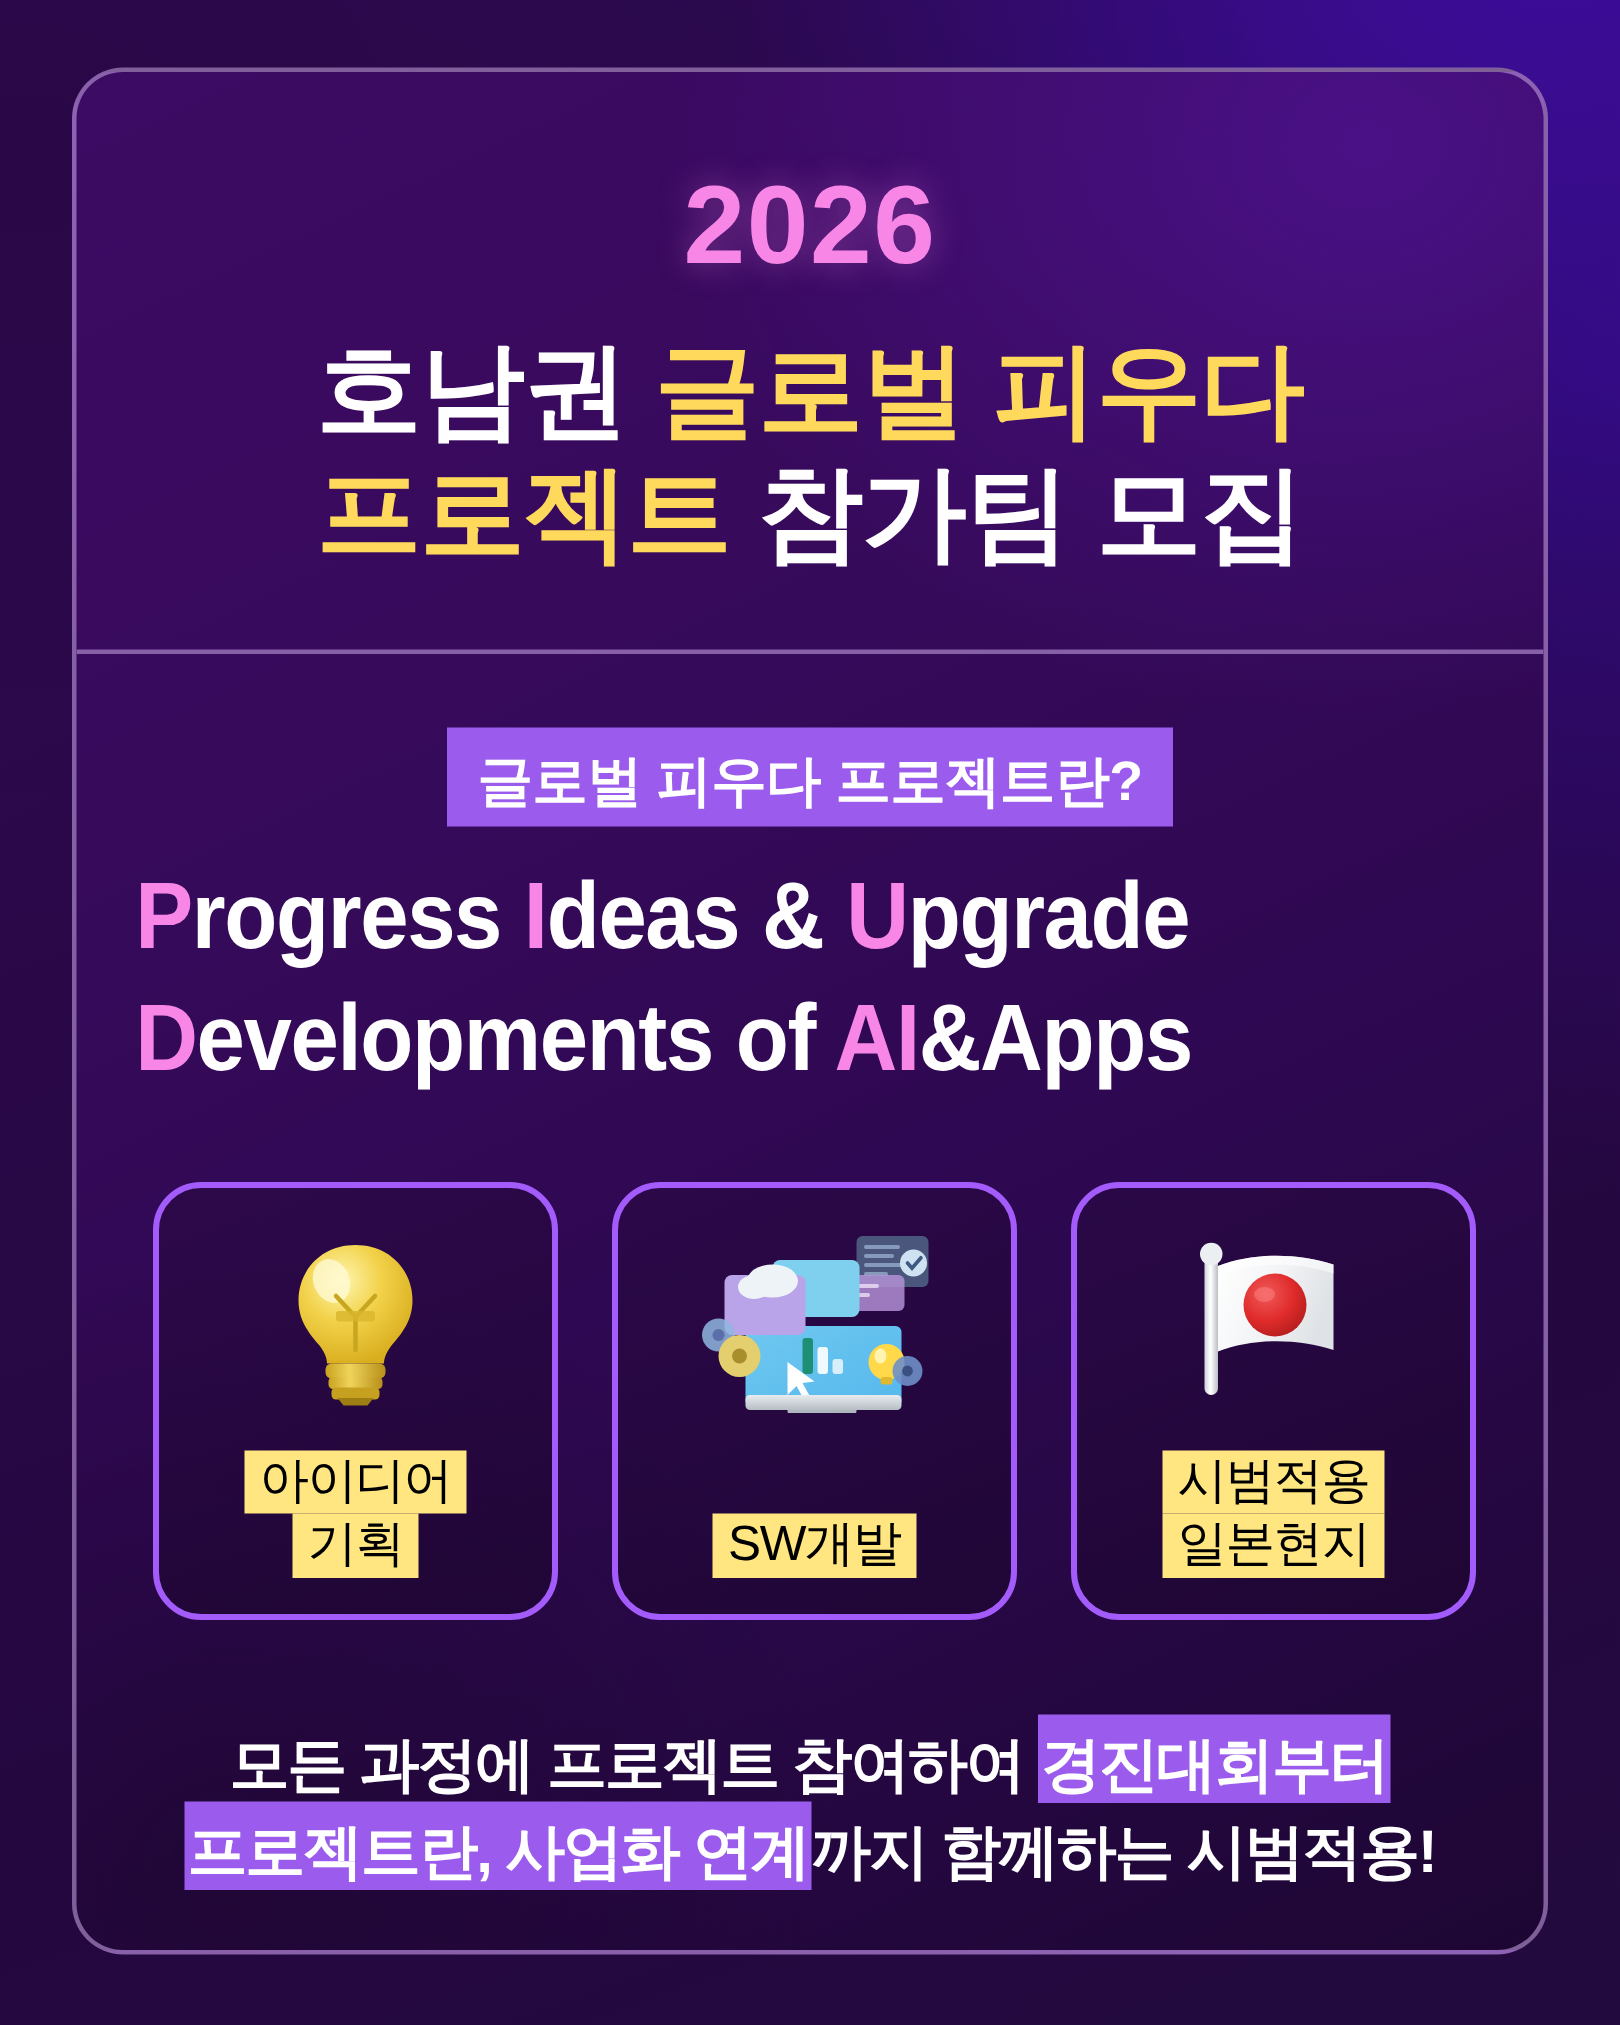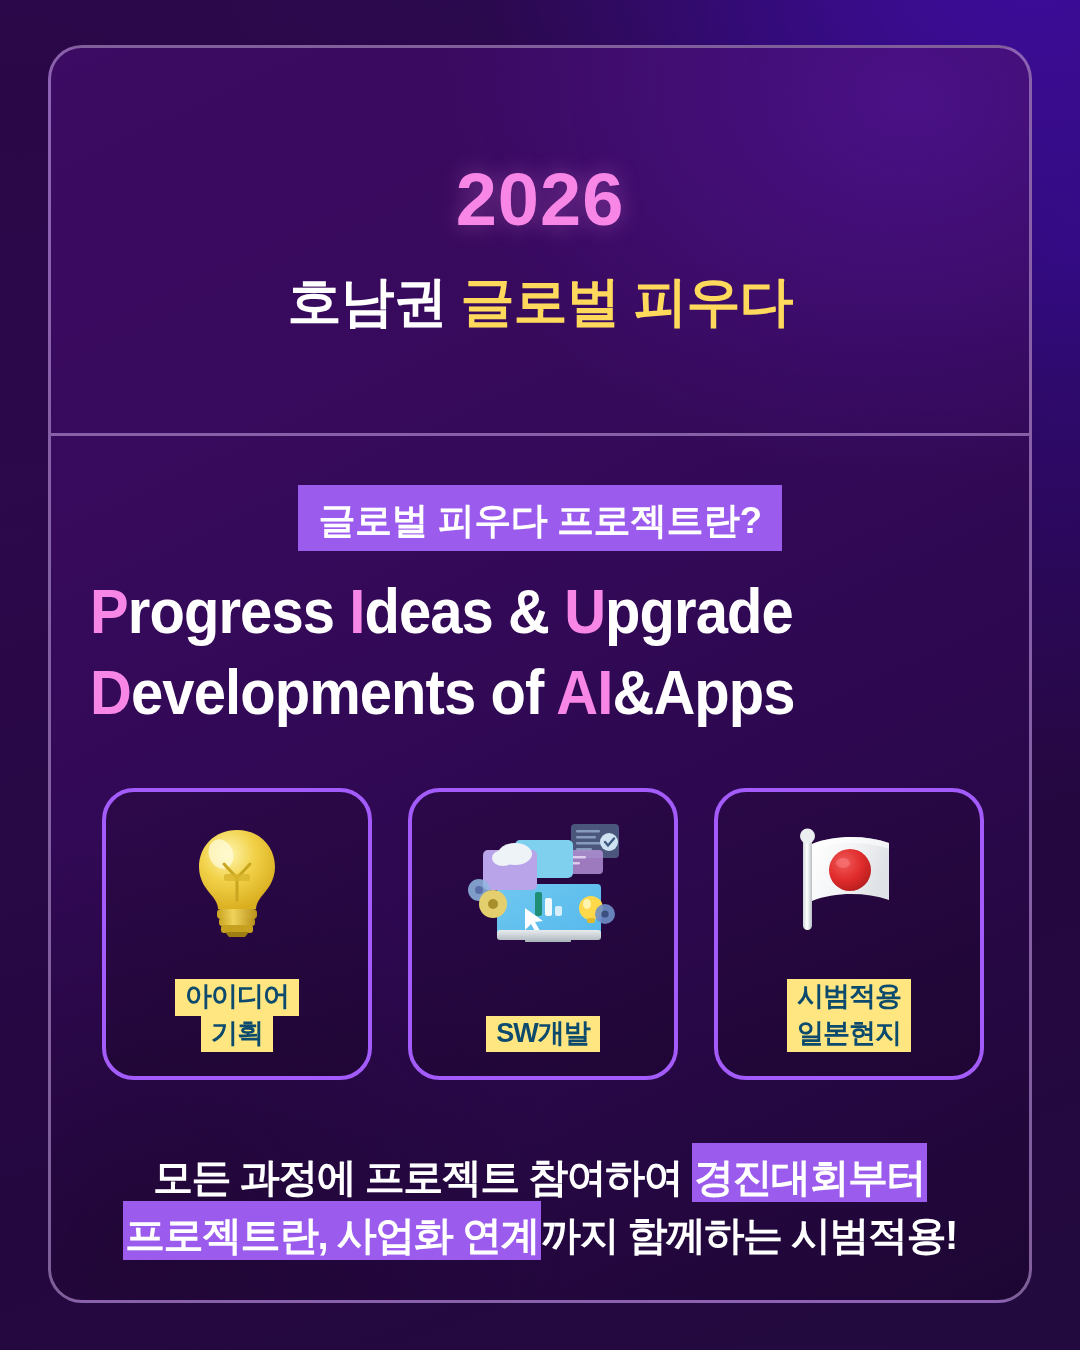--- a/index.html
+++ b/index.html
@@ -53,21 +53,21 @@
     font-size:74px;
     font-weight:bold;
     letter-spacing:1px;
     color:#f886e6;
     line-height:1;
     margin-bottom:33px;
     text-shadow:0 0 22px rgba(248,134,230,0.35);
   }
 
   .title-line {
-    font-size:54px;
+    font-size:70px;
     font-weight:bold;
     line-height:1.17;
     color:#ffffff;
     letter-spacing:-1px;
     white-space:nowrap;
   }
   .title-hl { color:#ffd95c; }
 
   #header-divider {
     position:absolute;
@@ -137,23 +137,23 @@
   .card-label {
     position:absolute;
     bottom:24px;
     left:0; right:0;
     text-align:center;
     line-height:1.05;
   }
   .card-label span {
     display:inline-block;
     background:#ffe680;
-    color:#0c4a6e;
-    font-size:27px;
-    font-weight:bold;
+    color:#000000;
+    font-size:33px;
+    font-weight:normal;
     letter-spacing:-1px;
     padding:3px 10px 5px 10px;
   }
 
   
   #footer-block {
     position:absolute;
     left:0; right:0; top:1100px;
     text-align:center;
   }
@@ -175,20 +175,21 @@
 <body>
 
 <div id="poster-bg"></div>
 
 <div id="poster-frame">
 
   <div id="header-block">
     <div id="year-label">2026</div>
     <div id="title-lines">
         <div class="title-line"><span>호남권 </span><span class="title-hl">글로벌 피우다</span></div>
+        <div class="title-line"><span class="title-hl">프로젝트</span><span> 참가팀 모집</span></div>
       </div>
   </div>
   <div id="header-divider"></div>
 
   <div id="whatis-row">
     <span id="whatis-badge">글로벌 피우다 프로젝트란?</span>
   </div>
 
   <div id="acronym-block">
     <div class="acronym-line" id="acronym-line-1"><span class="acronym-cap">P</span><span>rogress </span><span class="acronym-cap">I</span><span>deas &amp; </span><span class="acronym-cap">U</span><span>pgrade</span></div>

